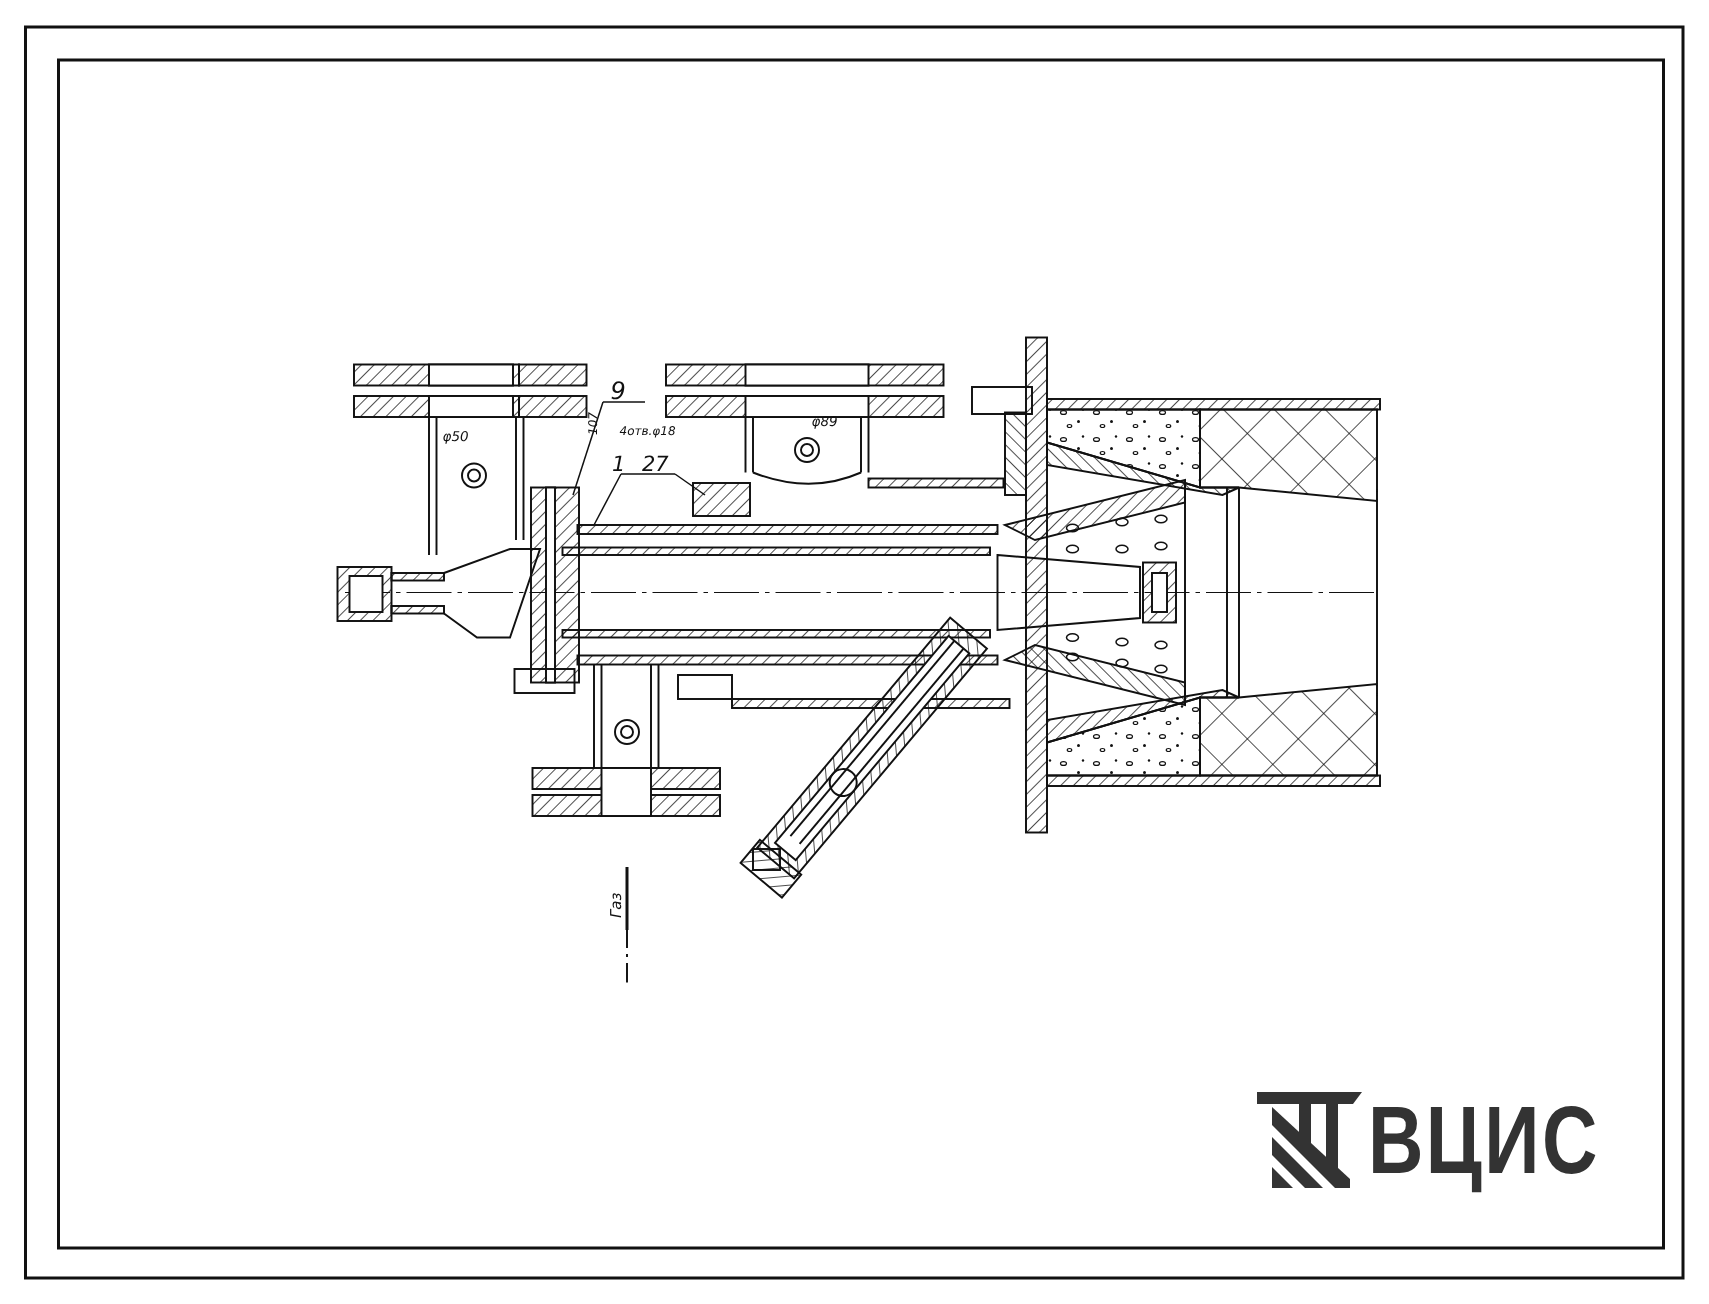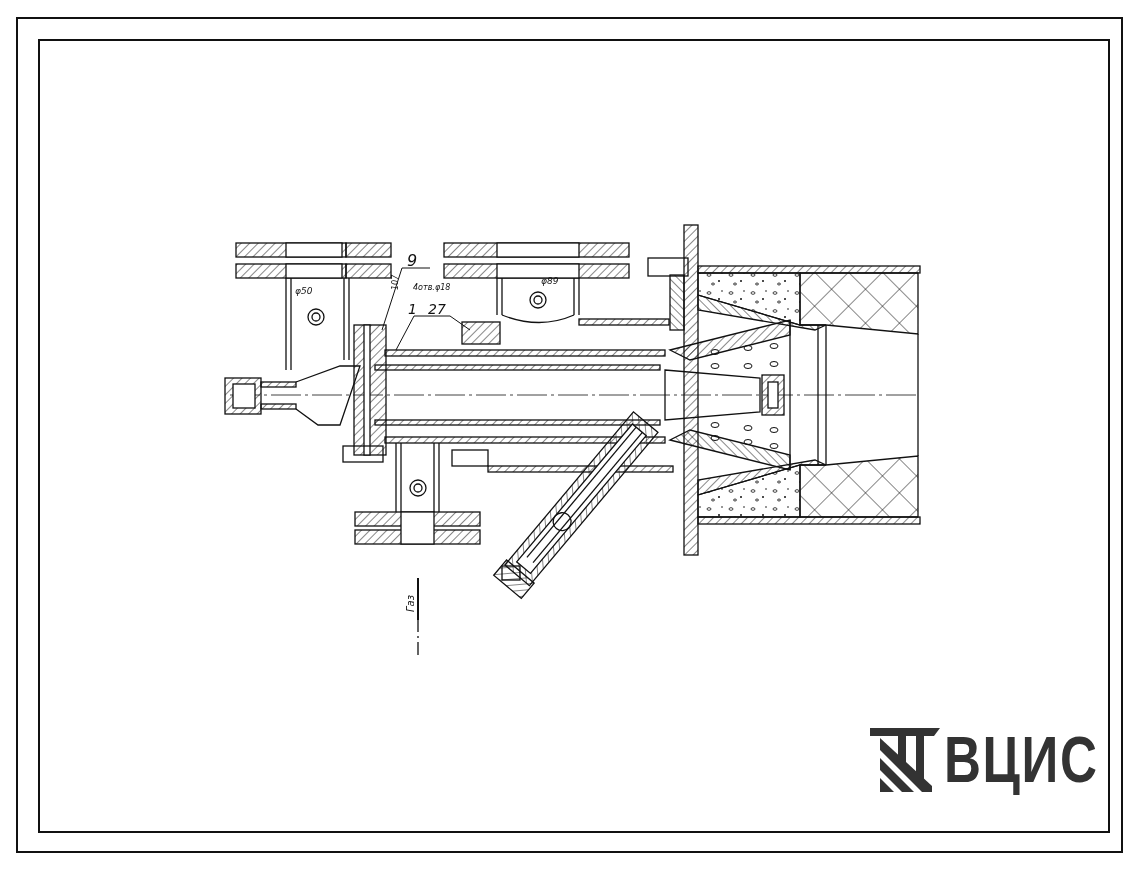--- a/index.html
+++ b/index.html
@@ -1,21 +1,21 @@
 <!DOCTYPE html>
 <html><head>
 <meta charset="utf-8">
 <style>
   html,body{margin:0;padding:0;background:#fff;}
   body{width:1139px;height:869px;position:relative;overflow:hidden;font-family:"DejaVu Sans",sans-serif;}
   .frame-outer{position:absolute;left:16px;top:17px;width:1107px;height:836px;border:2px solid #111;box-sizing:border-box;}
   .frame-inner{position:absolute;left:38px;top:39px;width:1072px;height:794px;border:2px solid #111;box-sizing:border-box;}
   svg.drawing{position:absolute;left:0;top:0;}
   .lbl{font-family:"DejaVu Sans",sans-serif;font-style:italic;fill:#111;}
-  .logo{position:absolute;left:870px;top:728px;display:flex;}
+  .logo{position:absolute;left:838px;top:728px;display:flex;}
   .logo-text{font-family:"Liberation Sans",sans-serif;font-weight:bold;font-size:64px;color:#333;letter-spacing:2px;line-height:1;transform:scaleX(0.8);transform-origin:left center;margin-left:4px;}
 </style>
 </head>
 <body>
 
 <div class="frame-outer"></div>
 <div class="frame-inner"></div>
 
 <svg class="drawing" width="1139" height="869" viewBox="0 0 1139 869">
   <defs>

